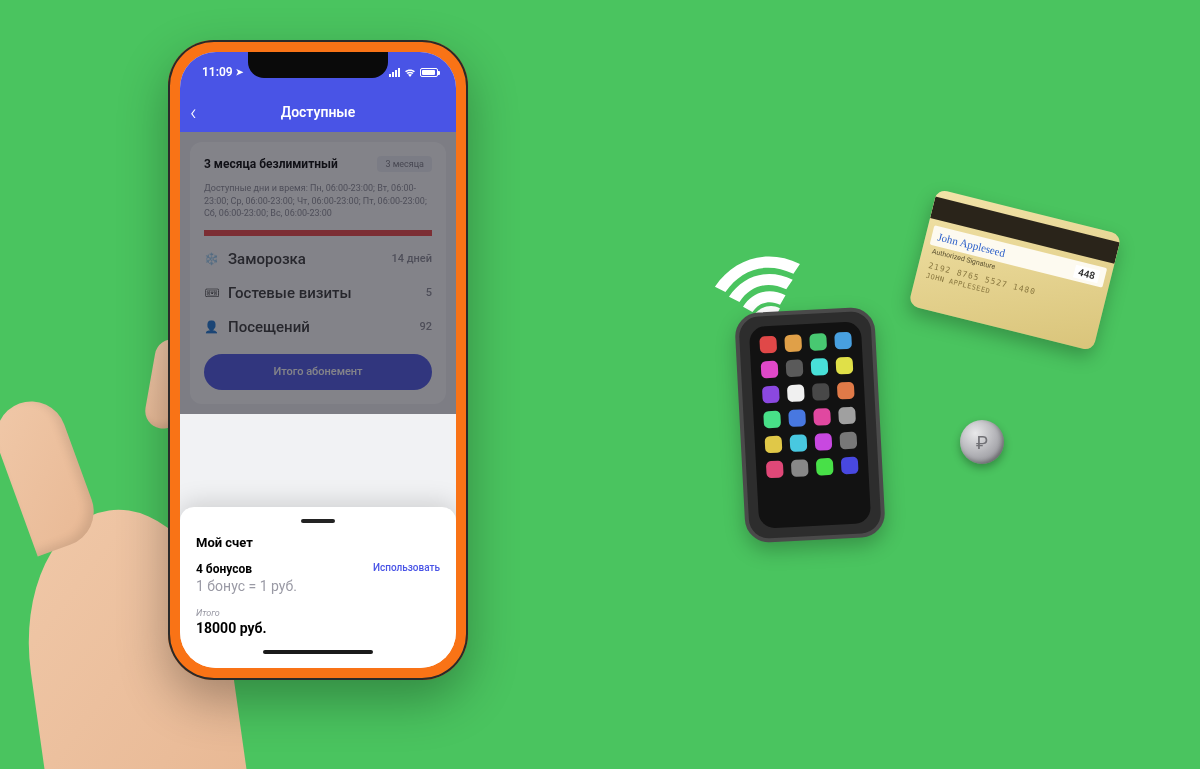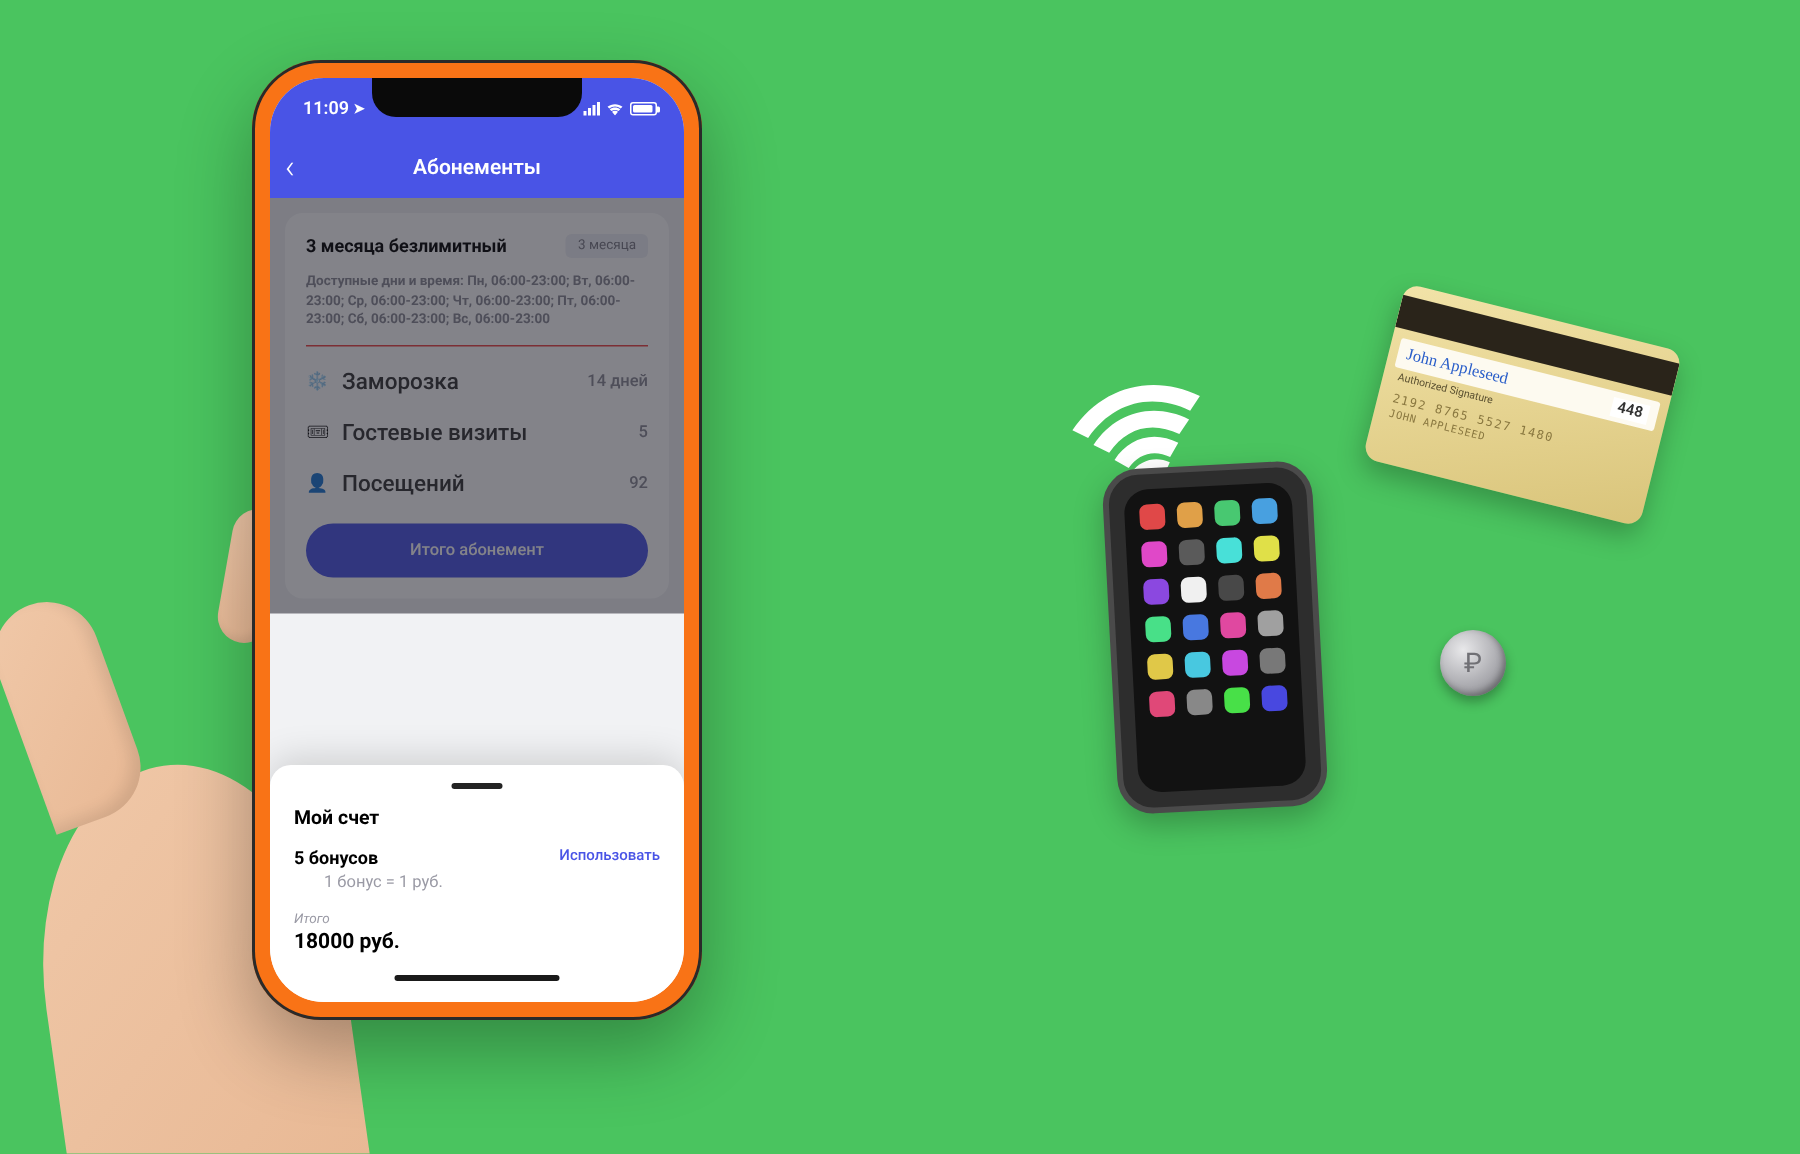--- a/index.html
+++ b/index.html
@@ -168,24 +168,23 @@
     background: #eef0f5;
     color: #7a7a85;
     font-size: 9px;
     padding: 3px 8px;
     border-radius: 4px;
   }
   .schedule {
     color: #8a8a95;
     font-size: 9px;
     line-height: 1.4;
-    border-bottom: 1px solid #ef4444;
+    border-bottom: 6px solid #ef4444;
     padding-bottom: 10px;
     margin-bottom: 6px;
-    font-weight: bold;
   }
   .row {
     display: flex;
     align-items: center;
     justify-content: space-between;
     padding: 8px 0;
   }
   .row-l { display:flex; align-items:center; gap:8px; }
   .row-l .ic { width:16px; height:16px; display:flex; align-items:center; justify-content:center; font-size:12px; }
   .row-label { font-size: 15px; color:#333; font-weight:500;}
@@ -210,21 +209,21 @@
     padding: 10px 16px 14px;
     z-index: 10;
     box-shadow: 0 -4px 24px rgba(0,0,0,0.15);
   }
   .grab {
     width: 34px; height: 4px; background:#232323; border-radius:2px; margin: 2px auto 12px;
   }
   .sheet h3 { font-size: 13px; font-weight:700; margin-bottom:12px; }
   .bonus-row { display:flex; justify-content:space-between; align-items:flex-start; margin-bottom:14px;}
   .bonus-amt { font-size: 12px; font-weight:700; }
-  .bonus-sub { font-size: 11px; color:#9a9aa5; margin-top:2px;margin-left:20px;}
+  .bonus-sub { font-size: 14px; color:#9a9aa5; margin-top:2px;}
   .use-link { font-size: 10px; color:#4954e6; font-weight:500; }
   .total-lbl { font-size: 9px; color:#9a9aa5;font-style:italic; }
   .total-amt { font-size: 14px; font-weight:700; margin-top:2px; margin-bottom:14px;}
   .pay-btn {
     height: 40px;
     background: #4954e6;
     border-radius: 22px;
     display:flex; align-items:center; justify-content:center;
     color:#fff; font-size:13px; font-weight:500;
     margin-bottom: 8px;
@@ -326,21 +325,21 @@
             <path d="M6 9L4 6.5C5 5.7 7 5.7 8 6.5L6 9zM2.5 5C4.5 3.3 7.5 3.3 9.5 5L8.3 6C7 5 5 5 3.7 6L2.5 5zM1 3.2C3.8 0.9 8.2 0.9 11 3.2L9.8 4.3C7.7 2.5 4.3 2.5 2.2 4.3L1 3.2z" fill="#fff"></path>
           </svg>
         <div class="batt">
             <div class="batt-fill"></div>
           </div>
       </div>
     </div>
 
     <div class="navhead">
       <span class="back">‹</span>
-      <span class="nav-title">Абонементы</span>
+      <span class="nav-title">Доступные</span>
     </div>
 
     <div class="content">
       <div class="dimmed-area">
         <div class="card">
           <div class="card-head">
             <span class="card-title">3 месяца безлимитный</span>
             <span class="badge">3 месяца</span>
           </div>
           <div class="schedule">
@@ -373,21 +372,21 @@
           <div class="buy-btn">Итого абонемент</div>
         </div>
         <div class="dim-overlay"></div>
       </div>
 
       <div class="sheet">
         <div class="grab"></div>
         <h3>Мой счет</h3>
         <div class="bonus-row">
           <div>
-            <div class="bonus-amt">5 бонусов</div>
+            <div class="bonus-amt">4 бонусов</div>
             <div class="bonus-sub">1 бонус = 1 руб.</div>
           </div>
           <span class="use-link">Использовать</span>
         </div>
         <div class="total-lbl">Итого</div>
         <div class="total-amt">18000 руб.</div>
         <div class="home-ind"></div>
       </div>
     </div>
   </div>

